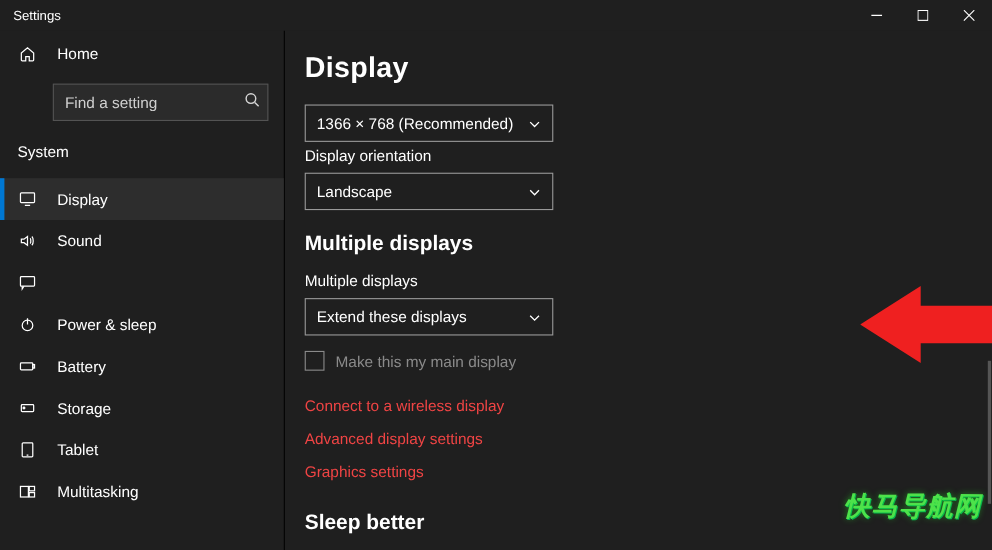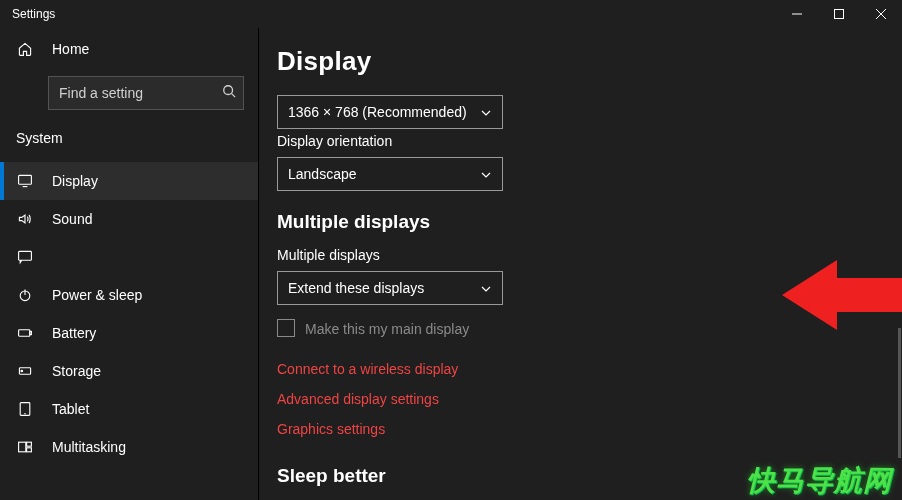--- a/index.html
+++ b/index.html
@@ -43,21 +43,21 @@
   .chk { width: 18px; height: 18px; border: 1px solid #8a8a8a; }
   .link { color: #ef4444; font-size: 14px; margin-bottom: 14px; cursor: default; }
 
   
   .scrollthumb { position: absolute; right: 1px; top: 300px; width: 3px; height: 130px; background: #555; }
 
   
   .arrow { position: absolute; left: 523px; top: 232px; pointer-events: none; }
 
   
-  .watermark { position: absolute; right: 10px; bottom: 0; font-style: italic; font-weight: 700; font-size: 28px; letter-spacing: 1px; color: #4de24a; text-shadow: 0 0 6px rgba(40,255,40,.5), 1px 1px 0 #0a5; }
+  .watermark { position: absolute; right: 10px; bottom: 24px; font-style: italic; font-weight: 700; font-size: 24px; letter-spacing: 1px; color: #4de24a; text-shadow: 0 0 6px rgba(40,255,40,.5), 1px 1px 0 #0a5; }
 </style>
 </head>
 <body>
 
 <div class="titlebar">
   <div class="title">Settings</div>
   <div class="winbtns">
     <div class="winbtn">
       <svg width="10" height="10">
           <line x1="0" y1="5" x2="10" y2="5"></line>

